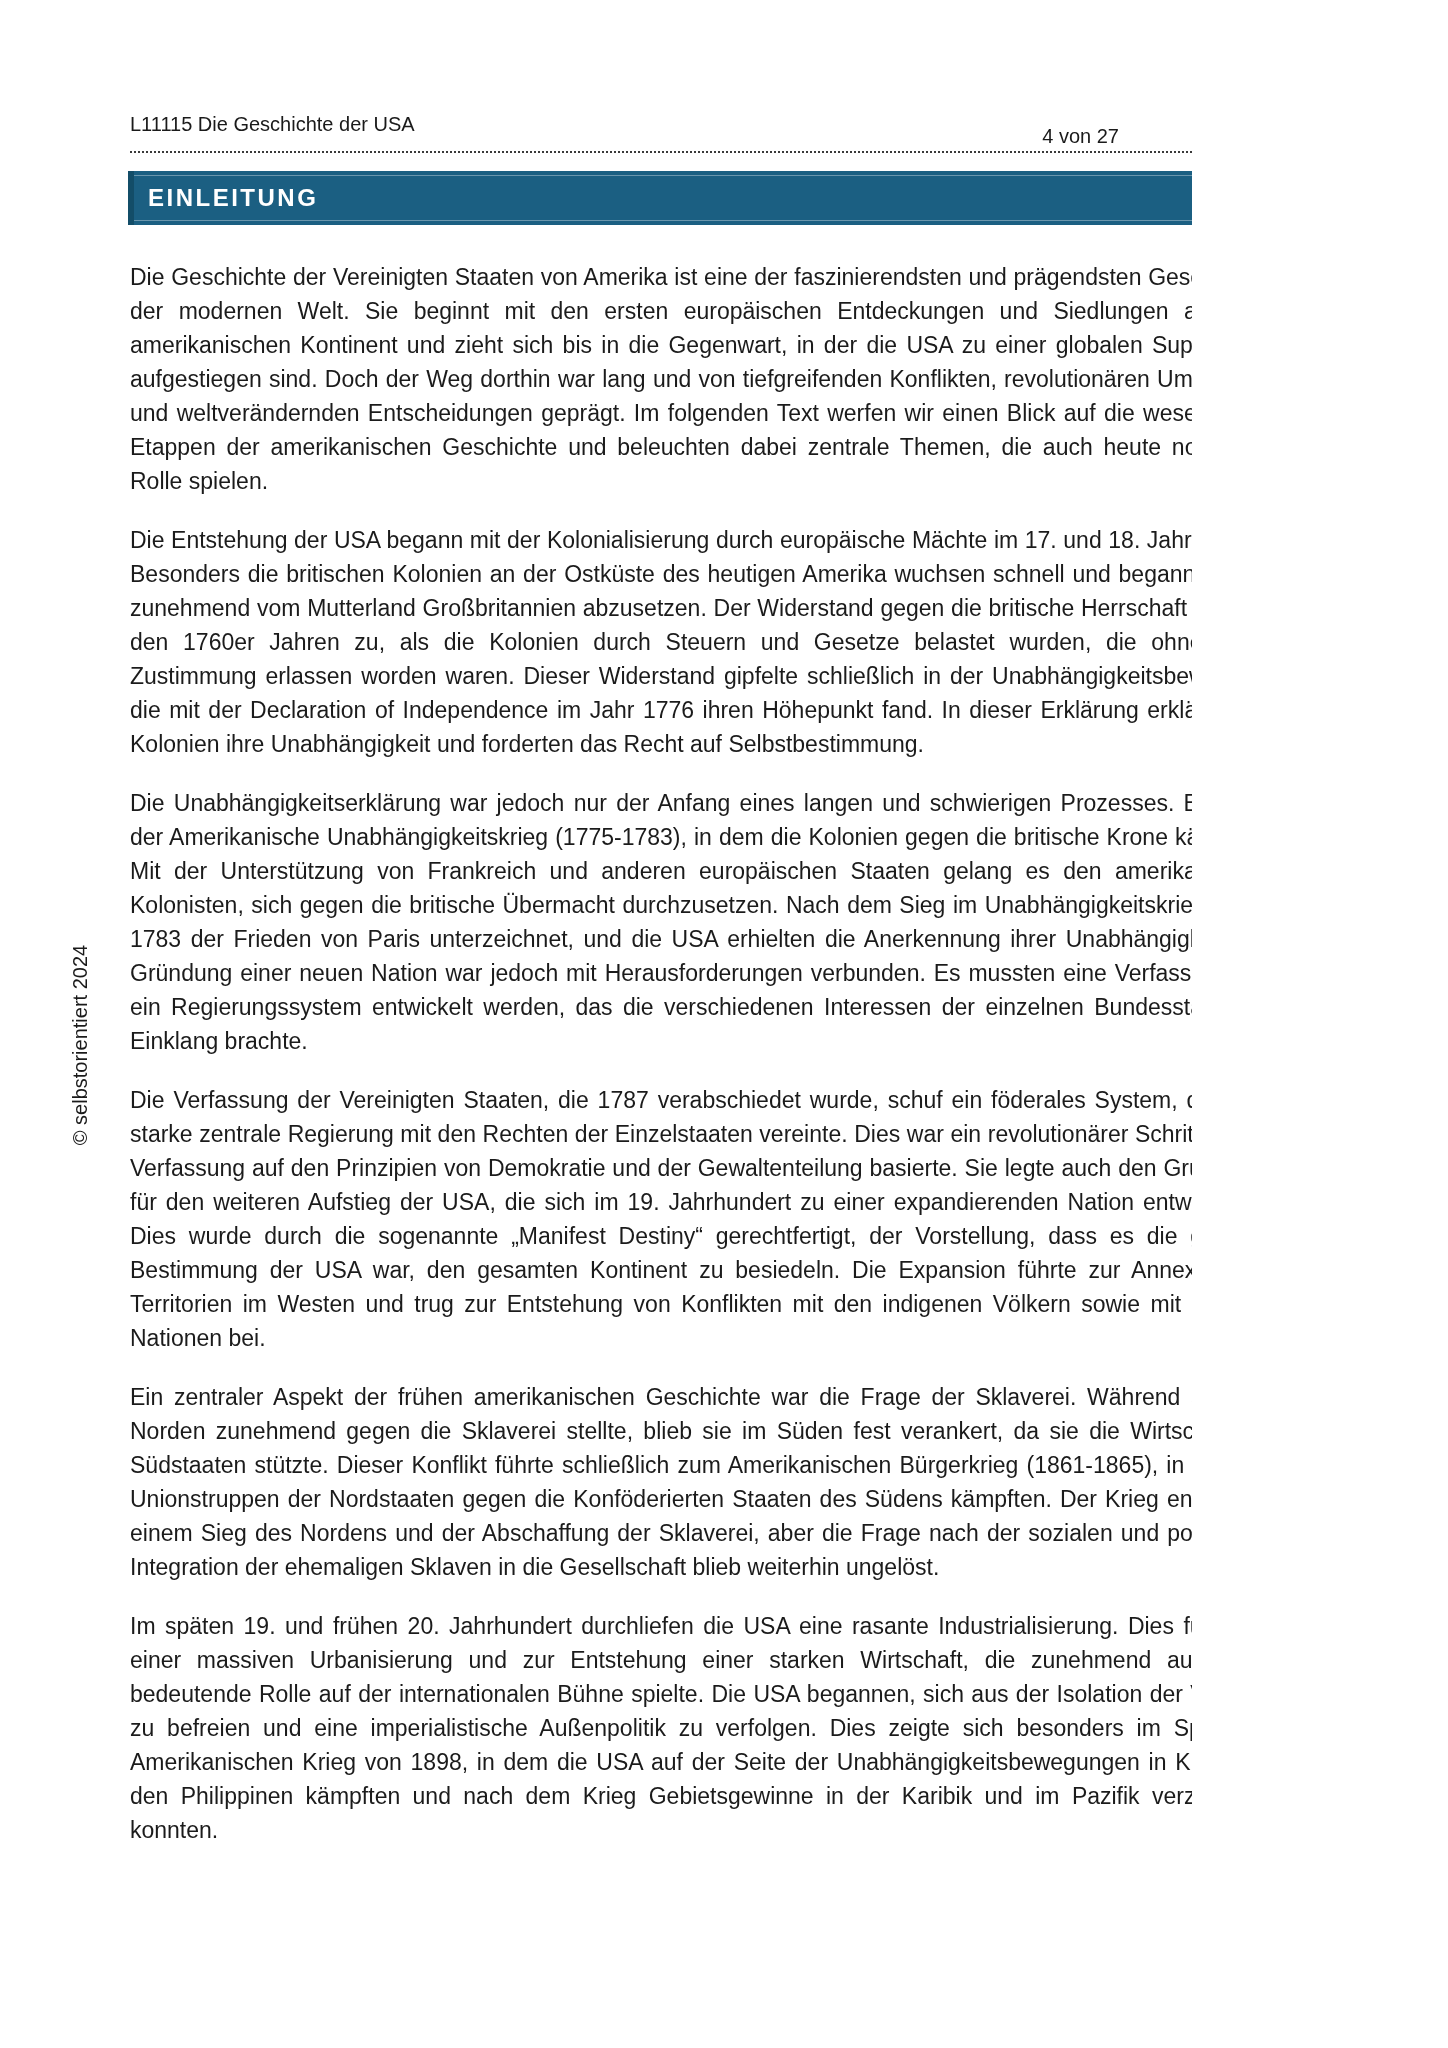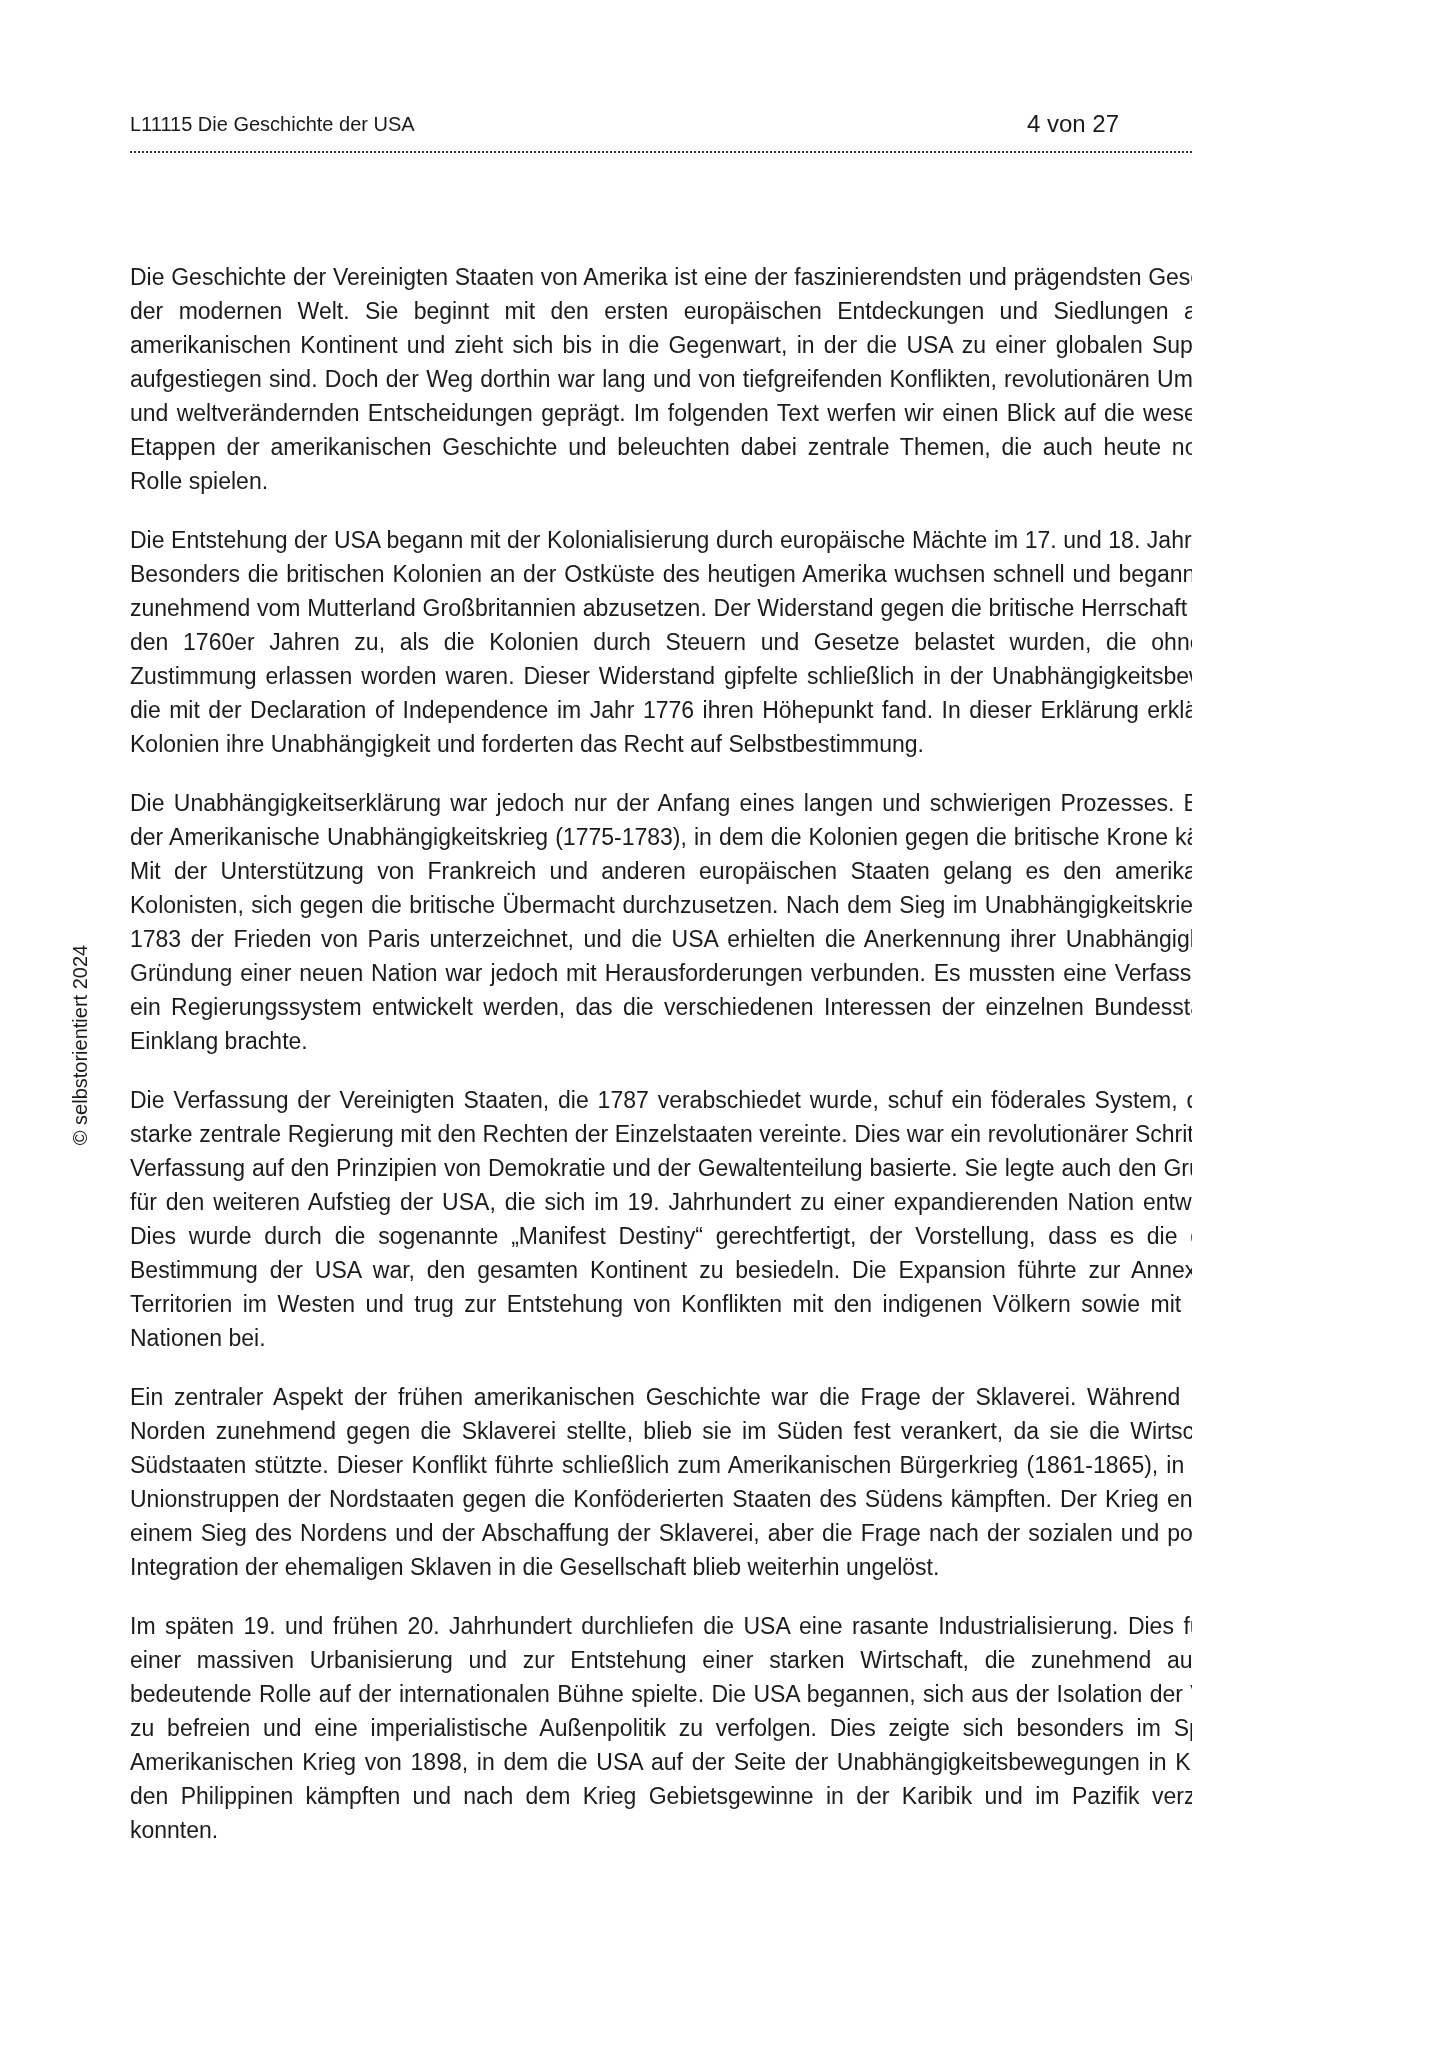--- a/index.html
+++ b/index.html
@@ -19,22 +19,22 @@
     left: 130px;
     top: 112px;
     font-size: 20px;
     line-height: 24px;
     color: #1a1a1a;
     white-space: nowrap;
   }
   .hdr-page {
     position: absolute;
     right: 73px;
-    top: 112px;
-    font-size: 24px;
+    top: 124px;
+    font-size: 20px;
     line-height: 24px;
     color: #1a1a1a;
     white-space: nowrap;
   }
   .hdr-rule {
     position: absolute;
     left: 130px;
     right: 0;
     top: 151px;
     height: 0;
@@ -107,20 +107,23 @@
 <body>
 
 <div class="page">
 
   <div class="hdr-title">L11115 Die Geschichte der USA</div>
 
   <div class="hdr-page">4 von 27</div>
 
   <div class="hdr-rule"></div>
 
+  <div class="section-bar" style="background-color: rgb(27, 95, 130); border-left-color: rgb(19, 77, 104);">
+    <span class="section-title">EINLEITUNG</span>
+  </div>
 
   <div class="copyright">© selbstorientiert 2024</div>
 
   <main class="text-col">
     <p style="color: rgb(27, 27, 27);">Die Geschichte der Vereinigten Staaten von Amerika ist eine der faszinierendsten und prägendsten Geschichten der modernen Welt. Sie beginnt mit den ersten europäischen Entdeckungen und Siedlungen auf dem amerikanischen Kontinent und zieht sich bis in die Gegenwart, in der die USA zu einer globalen Supermacht aufgestiegen sind. Doch der Weg dorthin war lang und von tiefgreifenden Konflikten, revolutionären Umbrüchen und weltverändernden Entscheidungen geprägt. Im folgenden Text werfen wir einen Blick auf die wesentlichen Etappen der amerikanischen Geschichte und beleuchten dabei zentrale Themen, die auch heute noch eine Rolle spielen.</p>
     <p style="color: rgb(27, 27, 27);">Die Entstehung der USA begann mit der Kolonialisierung durch europäische Mächte im 17. und 18. Jahrhundert. Besonders die britischen Kolonien an der Ostküste des heutigen Amerika wuchsen schnell und begannen, sich zunehmend vom Mutterland Großbritannien abzusetzen. Der Widerstand gegen die britische Herrschaft nahm in den 1760er Jahren zu, als die Kolonien durch Steuern und Gesetze belastet wurden, die ohne deren Zustimmung erlassen worden waren. Dieser Widerstand gipfelte schließlich in der Unabhängigkeitsbewegung, die mit der Declaration of Independence im Jahr 1776 ihren Höhepunkt fand. In dieser Erklärung erklärten die Kolonien ihre Unabhängigkeit und forderten das Recht auf Selbstbestimmung.</p>
     <p style="color: rgb(27, 27, 27);">Die Unabhängigkeitserklärung war jedoch nur der Anfang eines langen und schwierigen Prozesses. Es folgte der Amerikanische Unabhängigkeitskrieg (1775-1783), in dem die Kolonien gegen die britische Krone kämpften. Mit der Unterstützung von Frankreich und anderen europäischen Staaten gelang es den amerikanischen Kolonisten, sich gegen die britische Übermacht durchzusetzen. Nach dem Sieg im Unabhängigkeitskrieg wurde 1783 der Frieden von Paris unterzeichnet, und die USA erhielten die Anerkennung ihrer Unabhängigkeit. Die Gründung einer neuen Nation war jedoch mit Herausforderungen verbunden. Es mussten eine Verfassung und ein Regierungssystem entwickelt werden, das die verschiedenen Interessen der einzelnen Bundesstaaten in Einklang brachte.</p>
     <p style="color: rgb(27, 27, 27);">Die Verfassung der Vereinigten Staaten, die 1787 verabschiedet wurde, schuf ein föderales System, das eine starke zentrale Regierung mit den Rechten der Einzelstaaten vereinte. Dies war ein revolutionärer Schritt, da die Verfassung auf den Prinzipien von Demokratie und der Gewaltenteilung basierte. Sie legte auch den Grundstein für den weiteren Aufstieg der USA, die sich im 19. Jahrhundert zu einer expandierenden Nation entwickelten. Dies wurde durch die sogenannte „Manifest Destiny“ gerechtfertigt, der Vorstellung, dass es die göttliche Bestimmung der USA war, den gesamten Kontinent zu besiedeln. Die Expansion führte zur Annexion von Territorien im Westen und trug zur Entstehung von Konflikten mit den indigenen Völkern sowie mit anderen Nationen bei.</p>
     <p style="color: rgb(27, 27, 27);">Ein zentraler Aspekt der frühen amerikanischen Geschichte war die Frage der Sklaverei. Während sich der Norden zunehmend gegen die Sklaverei stellte, blieb sie im Süden fest verankert, da sie die Wirtschaft der Südstaaten stützte. Dieser Konflikt führte schließlich zum Amerikanischen Bürgerkrieg (1861-1865), in dem die Unionstruppen der Nordstaaten gegen die Konföderierten Staaten des Südens kämpften. Der Krieg endete mit einem Sieg des Nordens und der Abschaffung der Sklaverei, aber die Frage nach der sozialen und politischen Integration der ehemaligen Sklaven in die Gesellschaft blieb weiterhin ungelöst.</p>
     <p style="color: rgb(27, 27, 27);">Im späten 19. und frühen 20. Jahrhundert durchliefen die USA eine rasante Industrialisierung. Dies führte zu einer massiven Urbanisierung und zur Entstehung einer starken Wirtschaft, die zunehmend auch eine bedeutende Rolle auf der internationalen Bühne spielte. Die USA begannen, sich aus der Isolation der Vorjahre zu befreien und eine imperialistische Außenpolitik zu verfolgen. Dies zeigte sich besonders im Spanisch-Amerikanischen Krieg von 1898, in dem die USA auf der Seite der Unabhängigkeitsbewegungen in Kuba und den Philippinen kämpften und nach dem Krieg Gebietsgewinne in der Karibik und im Pazifik verzeichnen konnten.</p>

